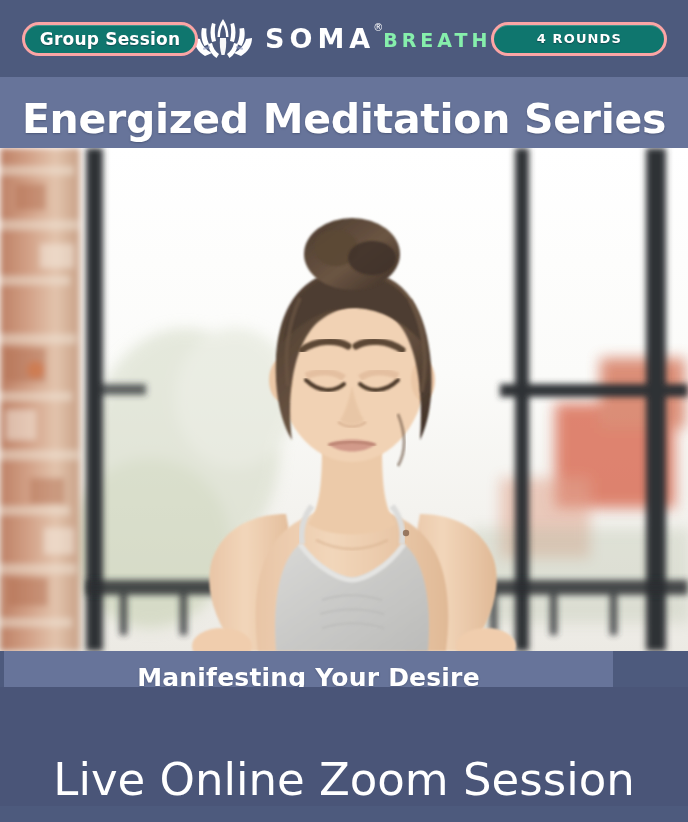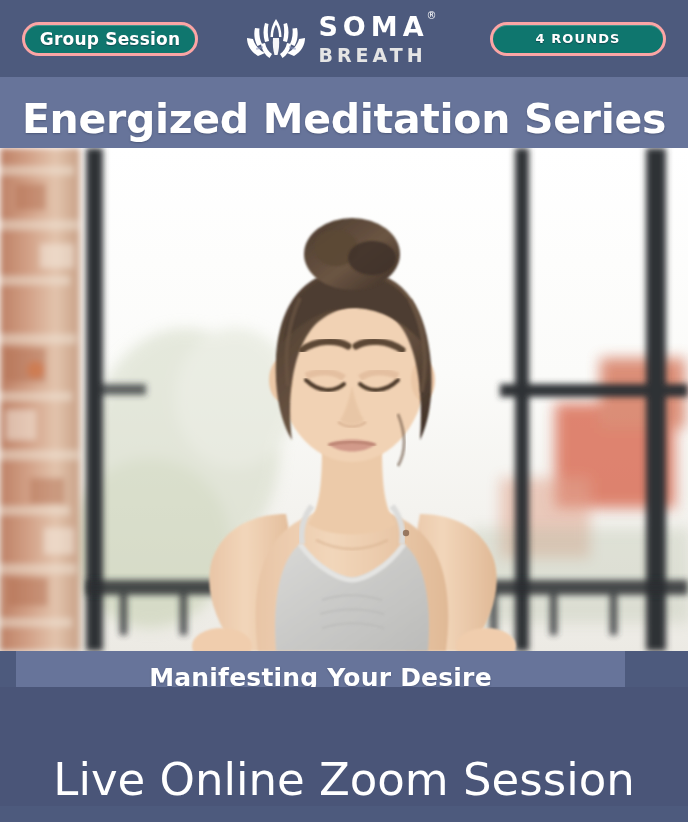--- a/index.html
+++ b/index.html
@@ -67,21 +67,21 @@
     margin-left: -8px;
   }
   .logo-mark {
     width: 66px;
     height: 48px;
     flex: none;
     display: block;
   }
   .logo-text {
     display: flex;
-    flex-direction: column;
+    flex-direction: row;
     justify-content: center;
     line-height: 1;
   }
   .logo-soma-row {
     position: relative;
     display: flex;
     align-items: flex-start;
   }
   .logo-soma {
     color: #ffffff;
@@ -93,21 +93,21 @@
   }
   .logo-reg {
     color: #ffffff;
     font-family: "DejaVu Sans", sans-serif;
     font-size: 10px;
     line-height: 1;
     margin-top: -2px;
     margin-left: -2px;
   }
   .logo-breath {
-    color: #e5e5e5;
+    color: #86efac;
     font-family: "DejaVu Sans", sans-serif;
     font-weight: bold;
     font-size: 19px;
     letter-spacing: 4px;
     line-height: 1;
     margin-top: 6px;
   }
 
   
   .title-band {
@@ -137,21 +137,21 @@
     width: 688px;
     height: 503px;
     overflow: hidden;
     background: #f2f2ee;
   }
   .photo-svg { display: block; width: 688px; height: 503px; }
 
   
   .subtitle-band {
     position: absolute;
-    left: 16px; top: 651px;
+    left: 4px; top: 651px;
     width: 609px;
     height: 52px;
     background: #67749a;
     display: flex;
     align-items: center;
     justify-content: center;
   }
   .subtitle-text {
     color: #ffffff;
     font-family: "DejaVu Sans", sans-serif;

